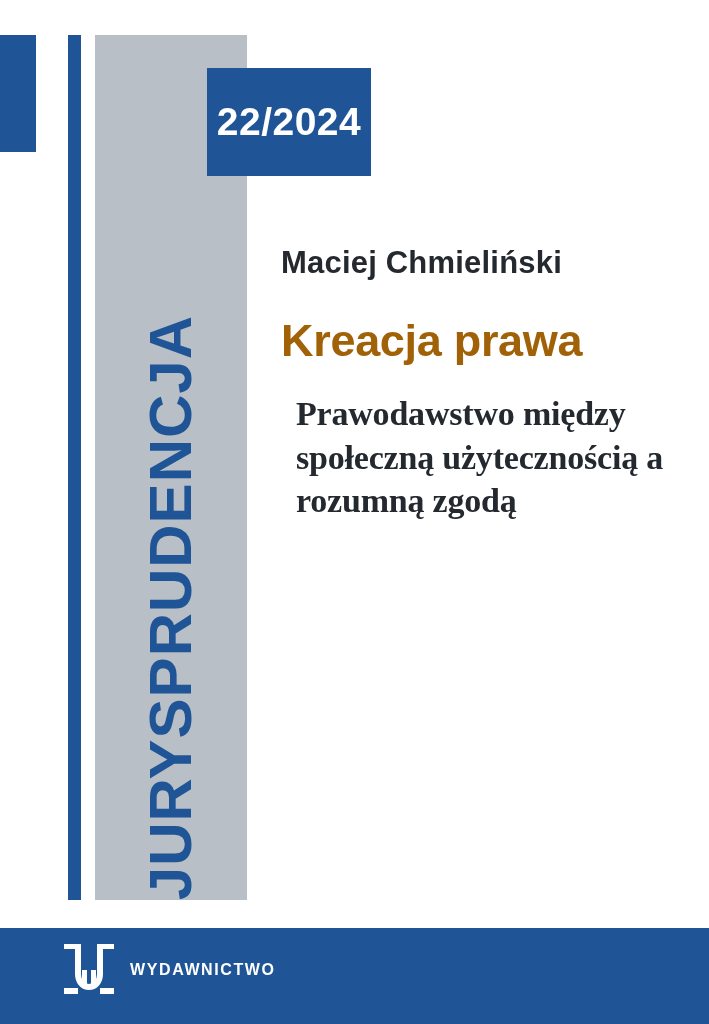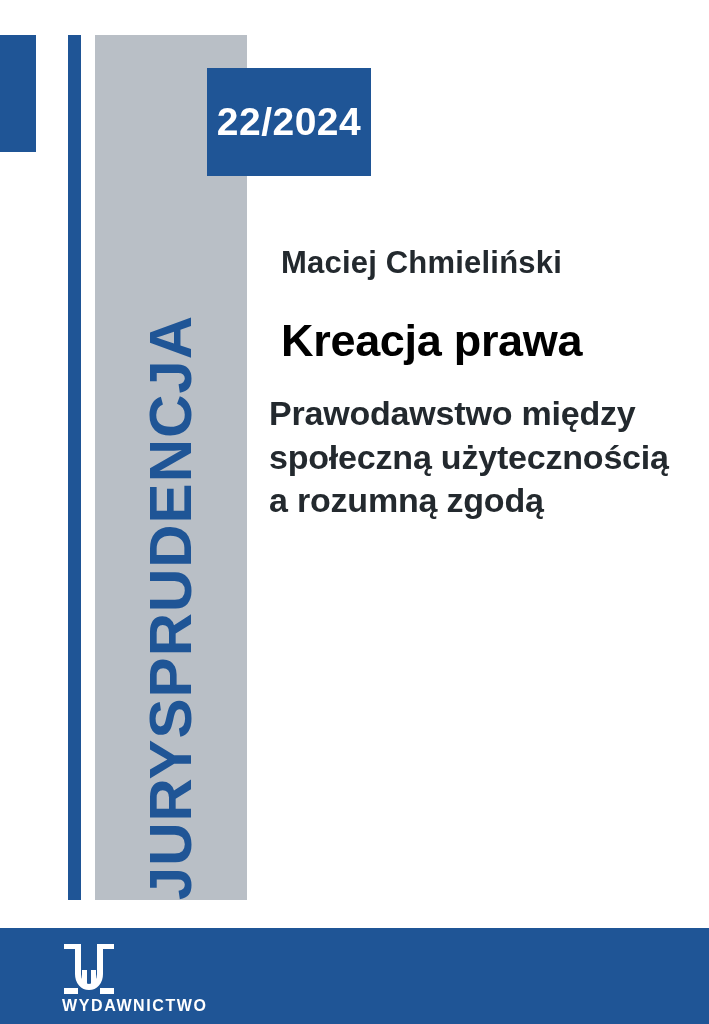--- a/index.html
+++ b/index.html
@@ -100,50 +100,51 @@
     color: #23292e;
     letter-spacing: 0.2px;
     margin-top: 13px;
   }
   .main-title {
     position: absolute;
     left: 281px;
     top: 315px;
     font-size: 45px;
     font-weight: bold;
-    color: #000000;
+    color: #a16207;
     letter-spacing: -0.3px;
   }
   .subtitle {
     position: absolute;
-    left: 269px;
+    left: 296px;
     top: 392px;
     width: 400px;
     font-size: 34px;
     font-weight: bold;
     color: #23292e;
     line-height: 1.28;
     letter-spacing: -0.2px;
+    font-family: Liberation Serif, serif;
   }
 
   
   .publisher-bar {
     position: absolute;
     left: 0;
     bottom: 0;
     width: 709px;
     height: 96px;
     background: #1f5596;
   }
   .publisher-inner {
     position: absolute;
     left: 62px;
     top: 16px;
     display: flex;
-    flex-direction: column;
+    align-items: center;
   }
   .logo-mark {
     position: relative;
     width: 54px;
     height: 52px;
     margin-right: 14px;
     flex: 0 0 auto;
   }
   .publisher-text {
     color: #ffffff;

